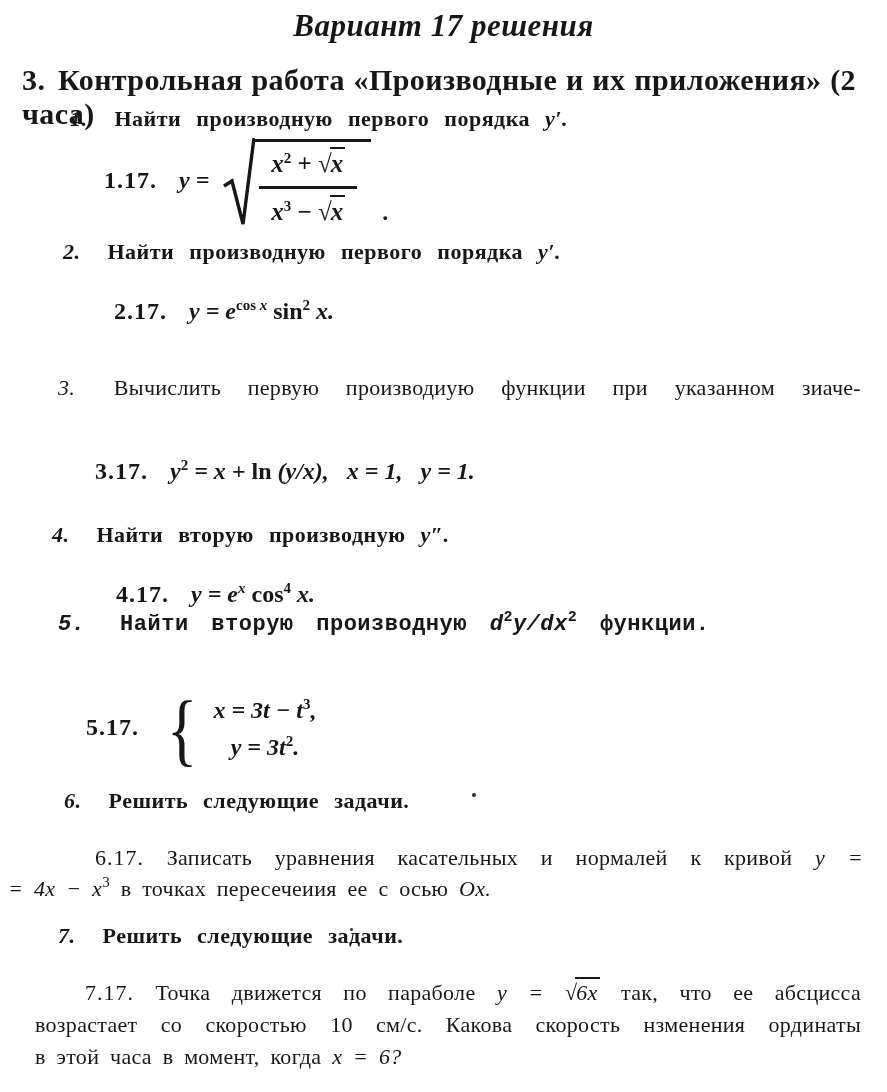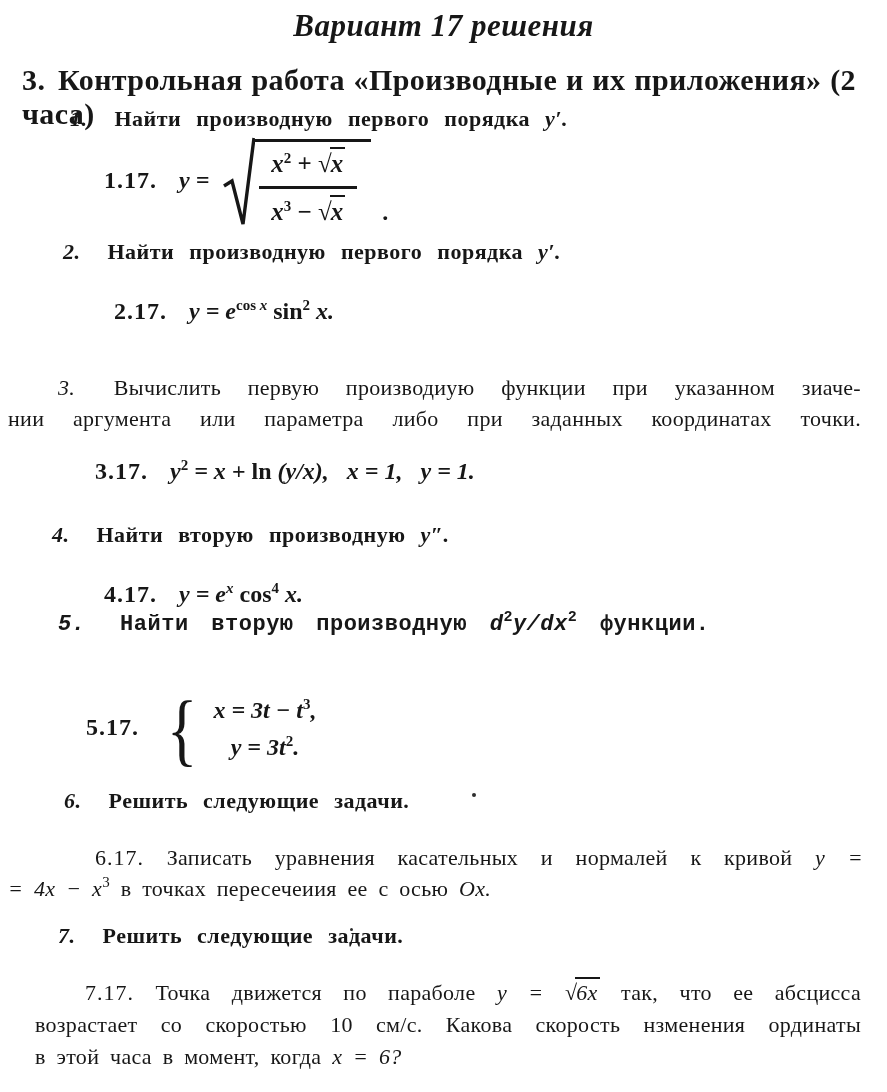--- a/index.html
+++ b/index.html
@@ -105,42 +105,39 @@
     <span class="mi">y = e</span><span class="sup"><span class="rm">cos</span> <span class="mi">x</span></span>
     <span class="rm">sin</span><span class="sup">2</span>
     <span class="mi">x.</span>
   </div>
 
   <div class="abs para" style="top:372px;left:8px;width:853px;">
     <div class="pline justify" style="text-indent:50px;">
       <span class="inum">3.</span>
       <span>Вычислить первую производиую функции при указанном зиаче-</span>
     </div>
-    <div class="pline justify">
-      <span>нии аргумента или параметра либо при заданных координатах точки.</span>
-    </div>
   </div>
 
   <div class="abs formula" style="top:458px;left:95px;">
     <span class="flabel">3.17.</span>
     <span class="mi">y</span><span class="sup">2</span>
     <span class="mi">= x +</span>
     <span class="rm">ln</span>
     <span class="mi">(y/x),</span>
     <span class="mi gap">x = 1,</span>
     <span class="mi gap">y = 1.</span>
   </div>
 
   <div class="abs txt" style="top:522px;left:52px;">
     <span class="inum">4.</span>
     <span>Найти вторую производную</span>
     <span class="mi">y″.</span>
   </div>
 
-  <div class="abs formula" style="top:581px;left:104px;">
+  <div class="abs formula" style="top:581px;left:116px;">
     <span class="flabel">4.17.</span>
     <span class="mi">y = e</span><span class="sup mi">x</span>
     <span class="rm">cos</span><span class="sup">4</span>
     <span class="mi">x.</span>
   </div>
 
   <div class="abs txt" style="top:612px;left:58px;font-family:Liberation Mono, monospace;">
     <span class="inum">5.</span>
     <span>Найти вторую производную</span>
     <span class="mi">d</span><span class="sup">2</span><span class="mi">y/dx</span><span class="sup">2</span>

